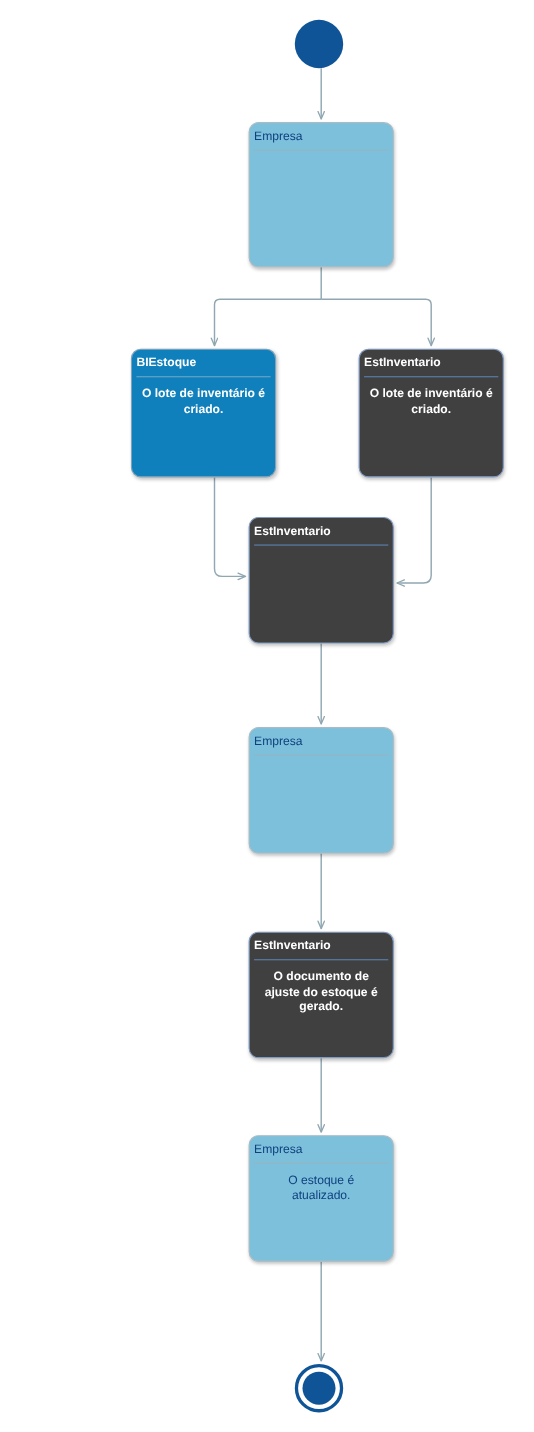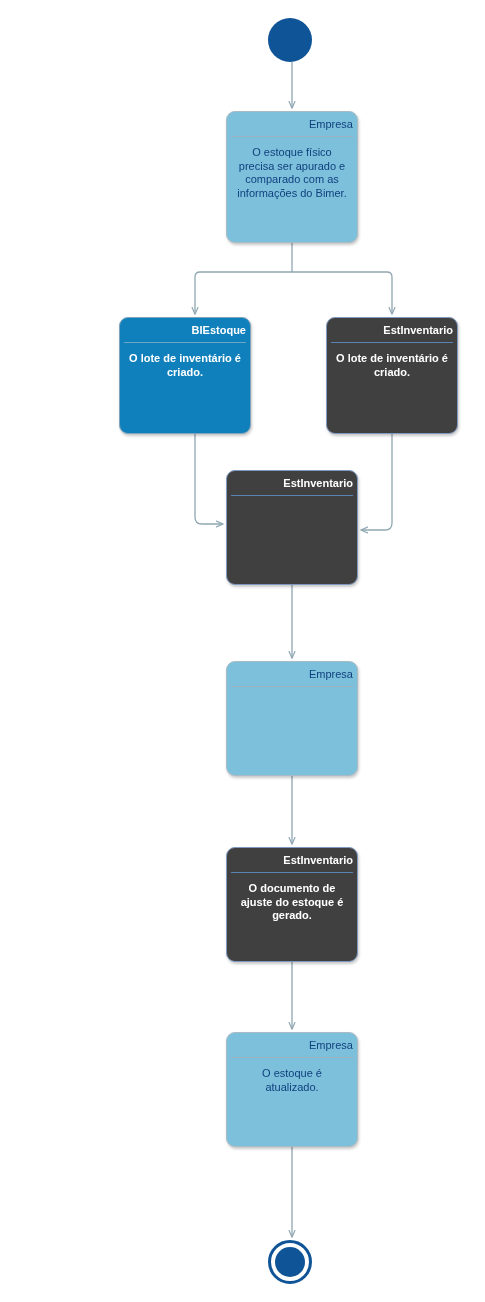--- a/index.html
+++ b/index.html
@@ -62,21 +62,21 @@
     position: absolute;
     box-sizing: border-box;
     border-radius: 9px;
     border: 1px solid #9fb3c0;
     box-shadow: 1px 2px 3px rgba(0,0,0,0.22);
     overflow: hidden;
     display: flex;
     flex-direction: column;
   }
   .box-header {
-    text-align: right;
+    text-align: left;
     padding: 6px 4px 5px 4px;
     font-size: 11px;
     line-height: 13px;
     flex: 0 0 auto;
   }
   .box-divider {
     height: 1px;
     margin: 0 4px;
     flex: 0 0 auto;
   }
@@ -173,21 +173,20 @@
 
       <path d="M292,1147 L292,1237" marker-end="url(#arrowhead)"></path>
     </g>
   </svg>
 
   <div class="node-start" style="left:268px; top:18px;"></div>
 
   <div class="box v-light" style="left:226px; top:111px; width:132px; height:132px;">
     <div class="box-header">Empresa</div>
     <div class="box-divider"></div>
-    <div class="box-body">O estoque físico precisa ser apurado e comparado com as informações do Bimer.</div>
   </div>
 
   <div class="box v-mid" style="left:119px; top:317px; width:132px; height:117px;">
     <div class="box-header">BIEstoque</div>
     <div class="box-divider"></div>
     <div class="box-body">O lote de inventário é criado.</div>
   </div>
 
   <div class="box v-dark" style="left:326px; top:317px; width:132px; height:117px;">
     <div class="box-header">EstInventario</div>

